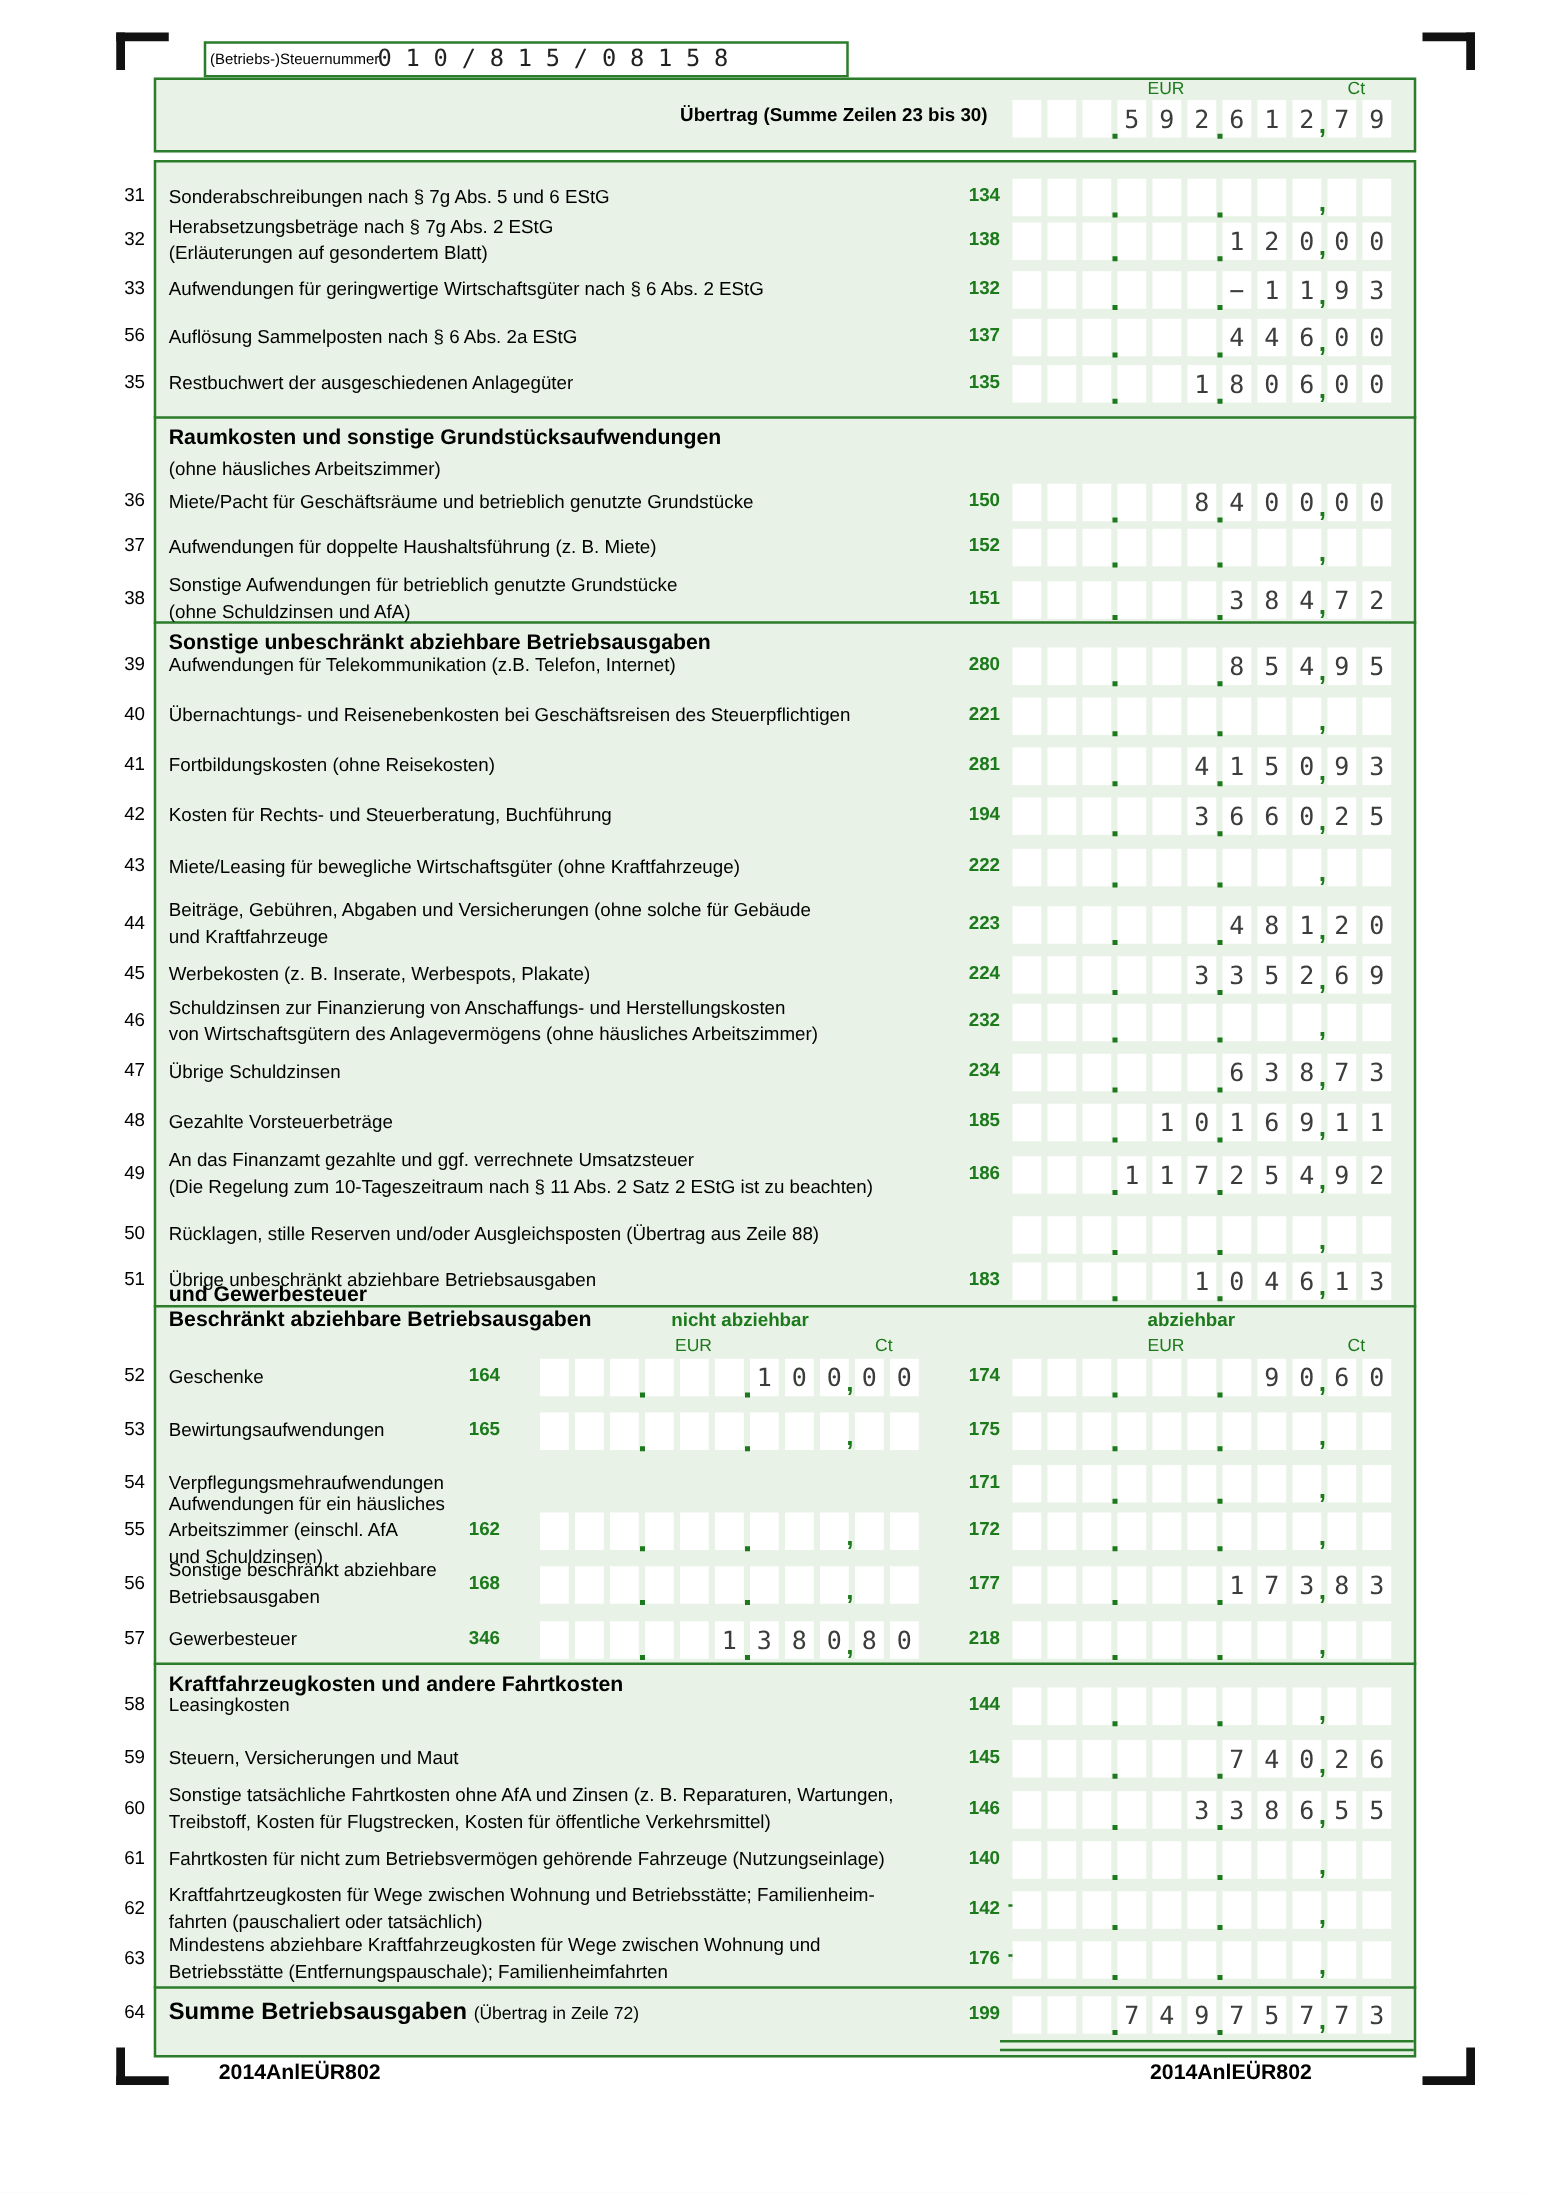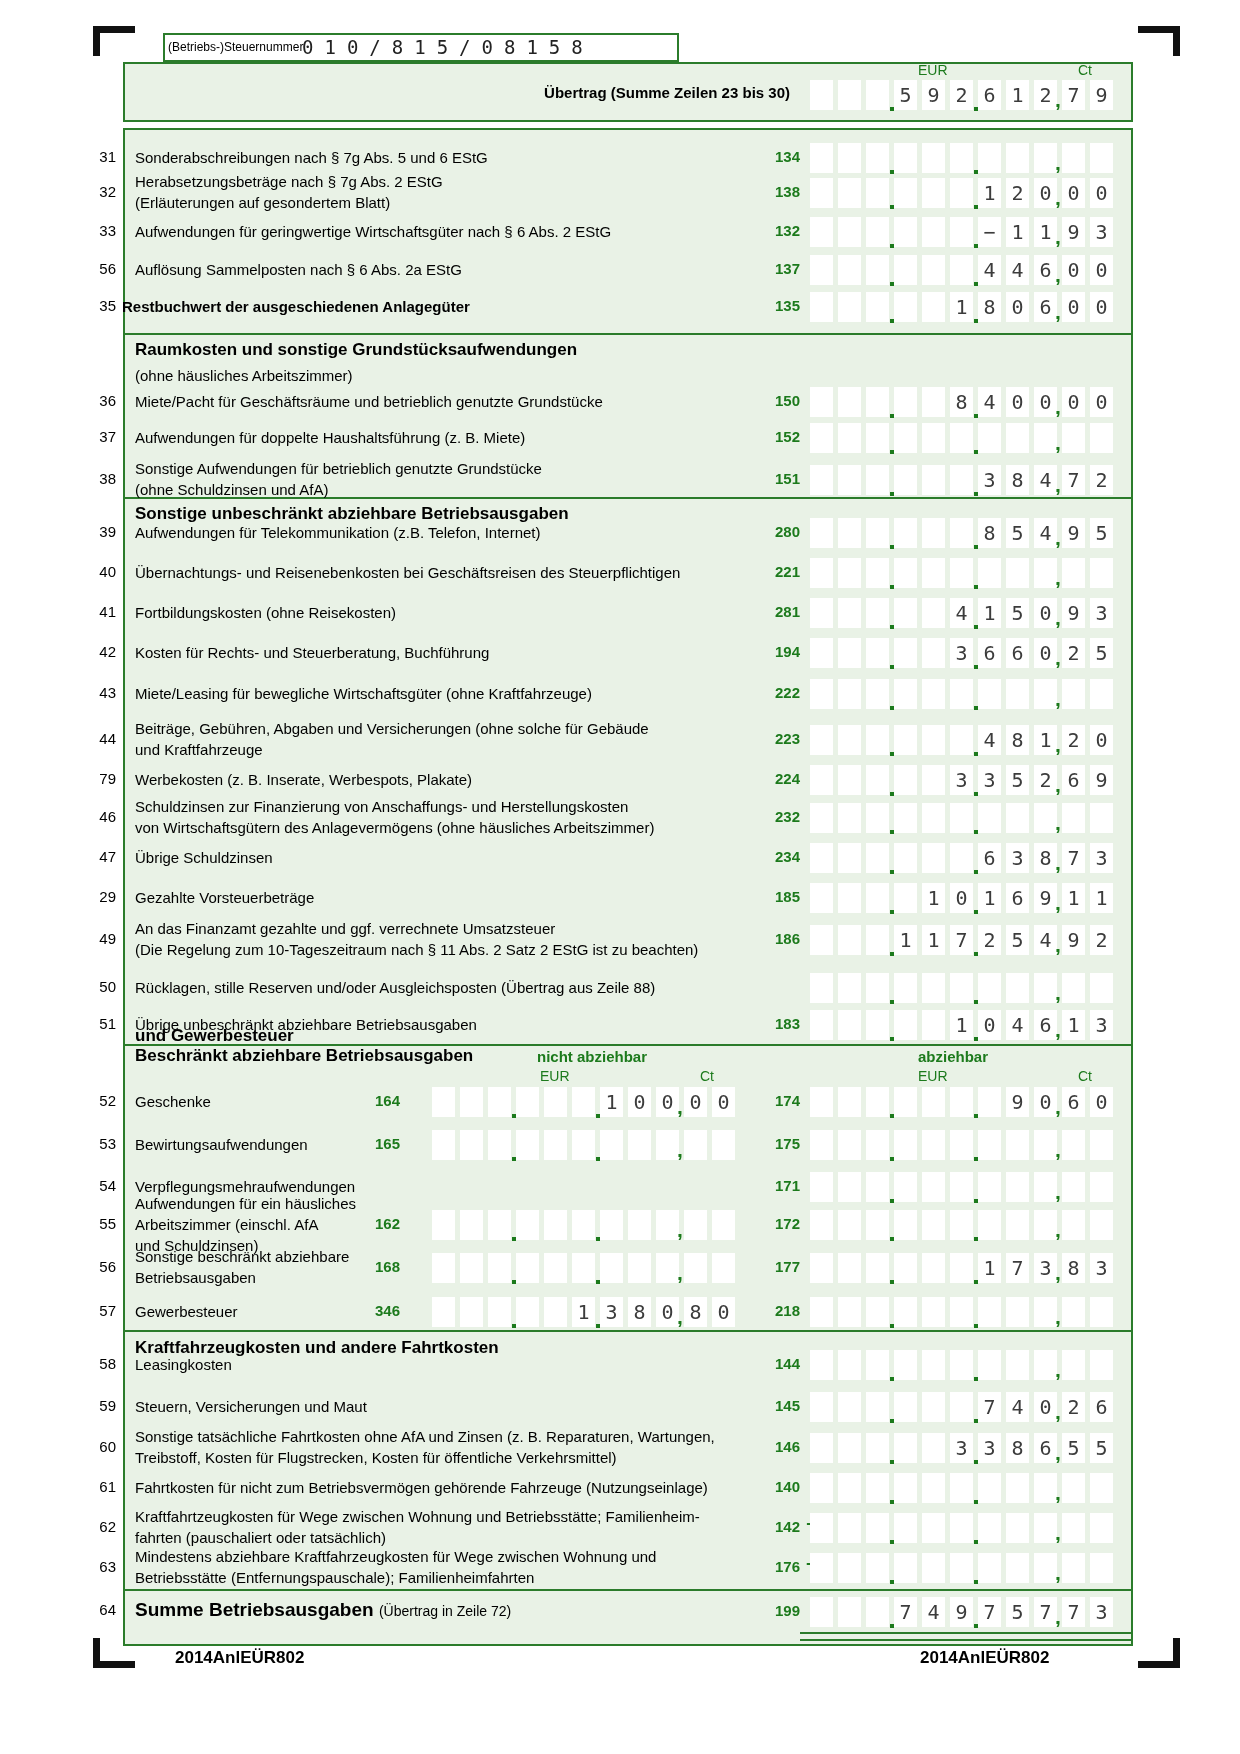--- a/index.html
+++ b/index.html
@@ -155,21 +155,21 @@
         <div class="bx" style="left: 168px;">4</div>
         <div class="bx" style="left: 196px;">4</div>
         <div class="bx" style="left: 224px;">6</div>
         <div class="bx" style="left: 252px;">0</div>
         <div class="bx" style="left: 280px;">0</div>
         <div class="sepdot" style="left: 79.5px;"></div>
         <div class="sepdot" style="left: 163.5px;"></div>
         <div class="sepc" style="left: 245px;">,</div>
       </div>
       <div class="nr" style="left: 84px; top: 297px;">35</div>
-      <div class="lbl" style="left: 122px; top: 295.5px; font-weight: bold;">Restbuchwert der ausgeschiedenen Anlagegüter</div>
+      <div class="lbl" style="left: 135px; top: 295.5px;">Restbuchwert der ausgeschiedenen Anlagegüter</div>
       <div class="code" style="left: 738px; top: 297px;">135</div>
       <div class="bxg" style="left: 810px; top: 292px;">
         <div class="bx" style="left: 0px;"></div>
         <div class="bx" style="left: 28px;"></div>
         <div class="bx" style="left: 56px;"></div>
         <div class="bx" style="left: 84px;"></div>
         <div class="bx" style="left: 112px;"></div>
         <div class="bx" style="left: 140px;">1</div>
         <div class="bx" style="left: 168px;">8</div>
         <div class="bx" style="left: 196px;">0</div>
@@ -349,21 +349,21 @@
         <div class="bx" style="left: 140px;"></div>
         <div class="bx" style="left: 168px;">4</div>
         <div class="bx" style="left: 196px;">8</div>
         <div class="bx" style="left: 224px;">1</div>
         <div class="bx" style="left: 252px;">2</div>
         <div class="bx" style="left: 280px;">0</div>
         <div class="sepdot" style="left: 79.5px;"></div>
         <div class="sepdot" style="left: 163.5px;"></div>
         <div class="sepc" style="left: 245px;">,</div>
       </div>
-      <div class="nr" style="left: 84px; top: 770px;">79</div>
+      <div class="nr" style="left: 84px; top: 770px;">45</div>
       <div class="lbl" style="left: 135px; top: 768.5px;">Werbekosten (z. B. Inserate, Werbespots, Plakate)</div>
       <div class="code" style="left: 738px; top: 770px;">224</div>
       <div class="bxg" style="left: 810px; top: 765px;">
         <div class="bx" style="left: 0px;"></div>
         <div class="bx" style="left: 28px;"></div>
         <div class="bx" style="left: 56px;"></div>
         <div class="bx" style="left: 84px;"></div>
         <div class="bx" style="left: 112px;"></div>
         <div class="bx" style="left: 140px;">3</div>
         <div class="bx" style="left: 168px;">3</div>
@@ -407,21 +407,21 @@
         <div class="bx" style="left: 140px;"></div>
         <div class="bx" style="left: 168px;">6</div>
         <div class="bx" style="left: 196px;">3</div>
         <div class="bx" style="left: 224px;">8</div>
         <div class="bx" style="left: 252px;">7</div>
         <div class="bx" style="left: 280px;">3</div>
         <div class="sepdot" style="left: 79.5px;"></div>
         <div class="sepdot" style="left: 163.5px;"></div>
         <div class="sepc" style="left: 245px;">,</div>
       </div>
-      <div class="nr" style="left: 84px; top: 888px;">29</div>
+      <div class="nr" style="left: 84px; top: 888px;">48</div>
       <div class="lbl" style="left: 135px; top: 886.5px;">Gezahlte Vorsteuerbeträge</div>
       <div class="code" style="left: 738px; top: 888px;">185</div>
       <div class="bxg" style="left: 810px; top: 883px;">
         <div class="bx" style="left: 0px;"></div>
         <div class="bx" style="left: 28px;"></div>
         <div class="bx" style="left: 56px;"></div>
         <div class="bx" style="left: 84px;"></div>
         <div class="bx" style="left: 112px;">1</div>
         <div class="bx" style="left: 140px;">0</div>
         <div class="bx" style="left: 168px;">1</div>

